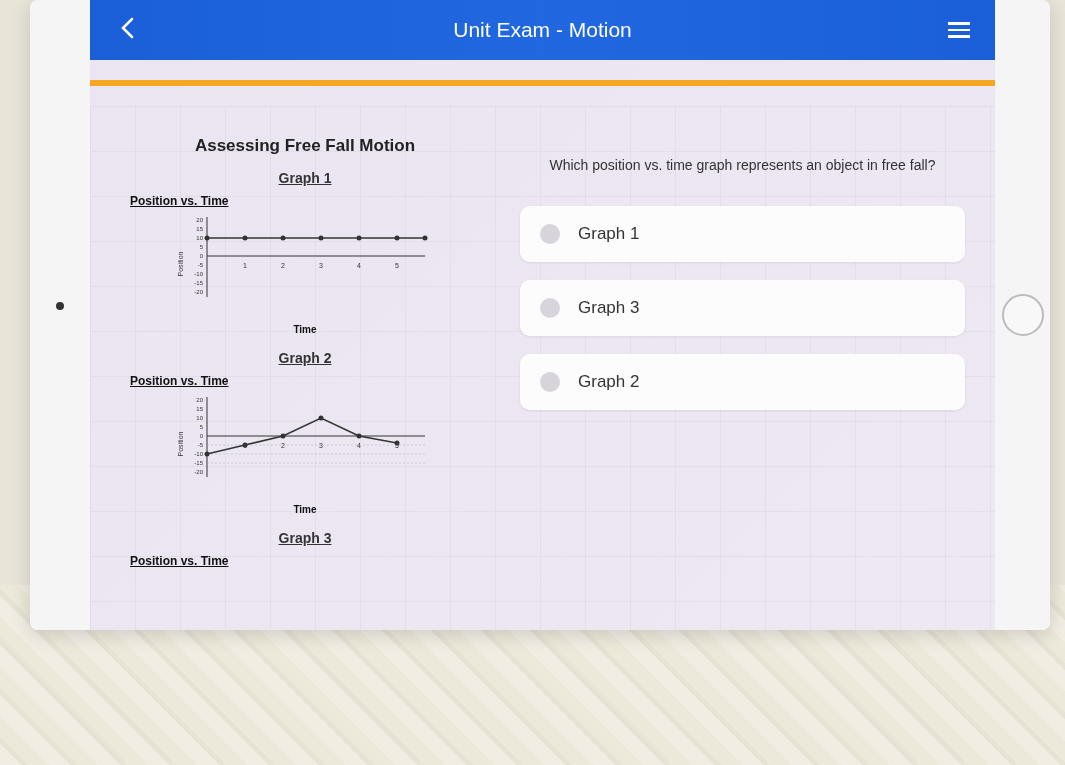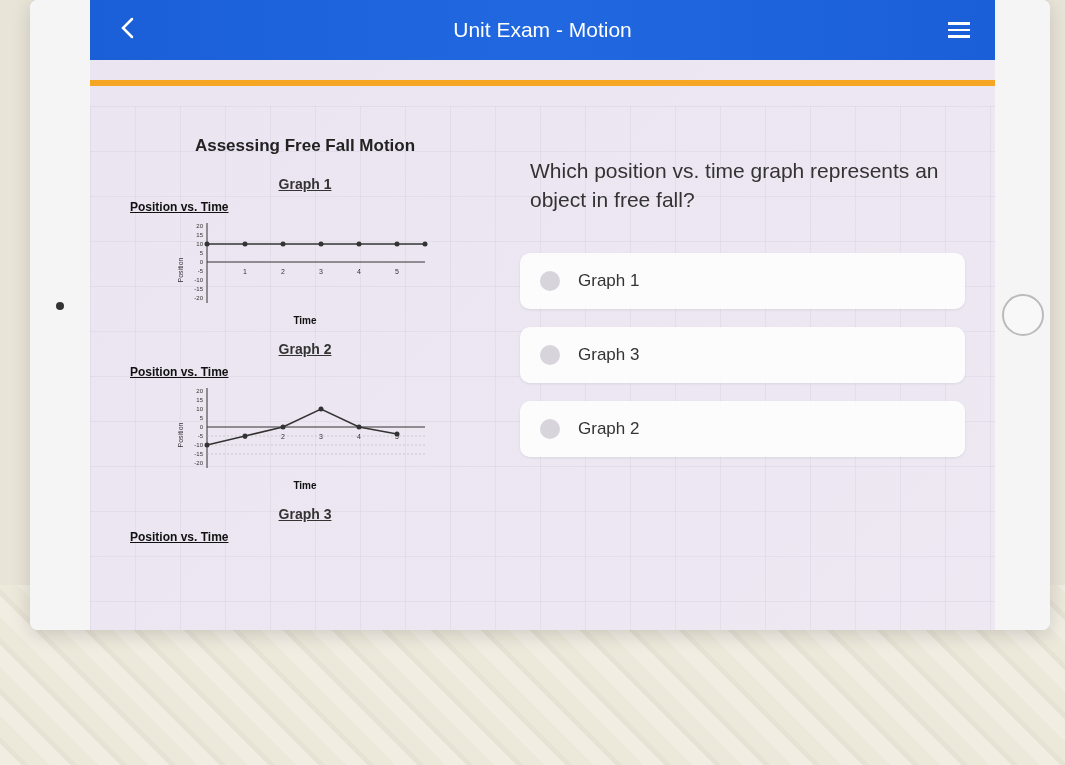--- a/index.html
+++ b/index.html
@@ -118,21 +118,21 @@
     }
     .left-panel {
       flex: 0 0 360px;
       padding-left: 10px;
     }
     .section-title {
       text-align: center;
       font-size: 17px;
       font-weight: 700;
       color: #222;
-      margin-bottom: 20px;
+      margin-bottom: 14px;
     }
     .graph-label {
       text-align: center;
       font-size: 14px;
       text-decoration: underline;
       color: #333;
       margin-bottom: 8px;
       font-weight: 600;
     }
     .chart-block {
@@ -147,30 +147,31 @@
     }
     .chart-svg {
       display: block;
       margin: 0 auto;
     }
     .axis-label-x {
       text-align: center;
       font-size: 10px;
       font-weight: 700;
       color: #111;
-      margin-top: 2px;
+      margin-top: 17px;
     }
     .right-panel {
       flex: 1;
       padding-top: 20px;
     }
     .question-text {
-      font-size: 21px;
+      font-size: 14px;
       color: #333;
-      margin-bottom: 38px;
+      text-align: center;
+      margin-bottom: 30px;
       line-height: 1.4;
       padding: 0 10px;
     }
     .answer-option {
       background: rgba(255,255,255,0.85);
       border-radius: 10px;
       padding: 18px 20px;
       margin-bottom: 18px;
       display: flex;
       align-items: center;

